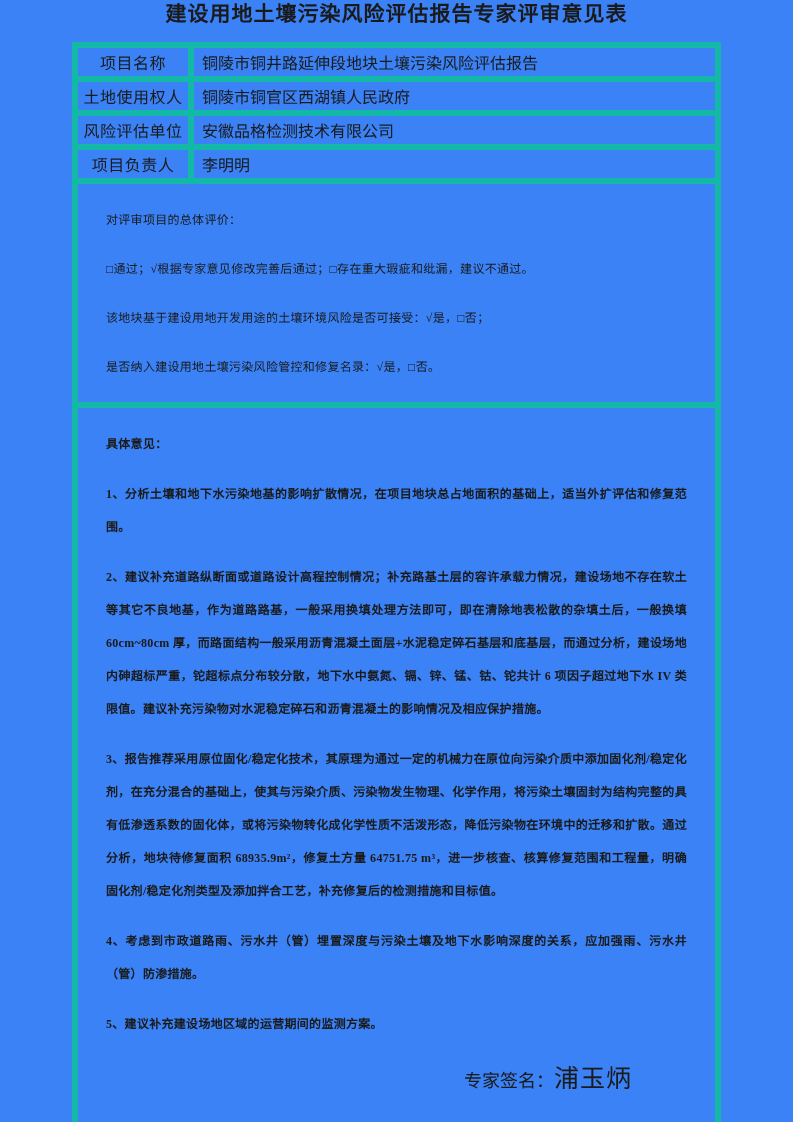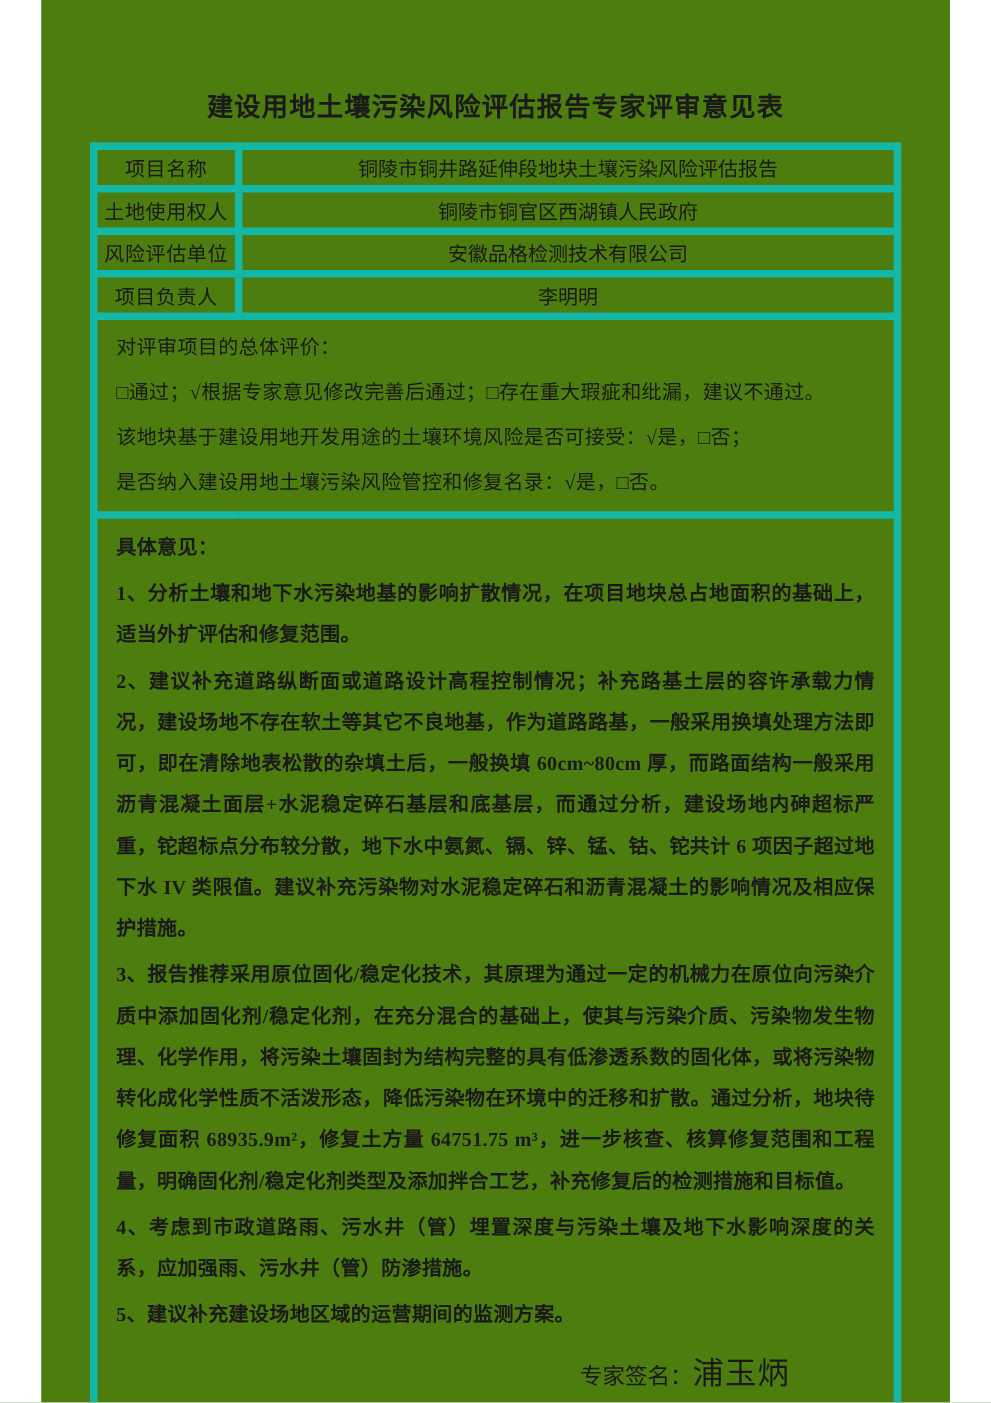--- a/index.html
+++ b/index.html
@@ -2,28 +2,27 @@
 <html lang="zh-CN"><head>
 <meta charset="utf-8">
 <style>
   html, body {
     margin: 0;
     padding: 0;
     background: #ffffff;
   }
   .page {
     position: relative;
-    width: 727px;
+    width: 793px;
     height: 1122px;
     margin: 0 auto;
-    background: #4d7c0f;
+    background: #3b82f6;
     color: #1a1a1a;
     font-family: "Liberation Serif", "DejaVu Serif", serif;
     box-sizing: border-box;
-    padding-top: 72px;
     overflow: hidden;
   }
   .doc-title {
     margin: 0 0 14px 0;
     text-align: center;
     font-size: 21px;
     line-height: 28px;
     font-weight: bold;
     letter-spacing: 1px;
   }
@@ -43,30 +42,30 @@
   }
   col.label-col  { width: 116px; }
   col.value-col  { width: 527px; }
   tr.info-row    { height: 31px; }
   .label-cell {
     text-align: center;
     padding: 2px 4px;
     letter-spacing: 0.5px;
   }
   .value-cell {
-    text-align: center;
+    text-align: left;
     padding: 2px 8px;
   }
   .section-cell {
     padding: 3px 11px 2px 11px;
     vertical-align: top;
   }
   .section-cell p {
-    margin: 4px;
-    font-size: 16px;
+    margin: 17px;
+    font-size: 12px;
     line-height: 32px;
     text-align: justify;
     letter-spacing: 0.3px;
   }
   .comments-cell { min-height: 650px; }
   .comments-cell p { line-height: 33px; font-weight: bold; }
   .eval-cell { height: 126px; }
   .sig-row {
     margin: 10px 0 0 0;
     text-align: right;

